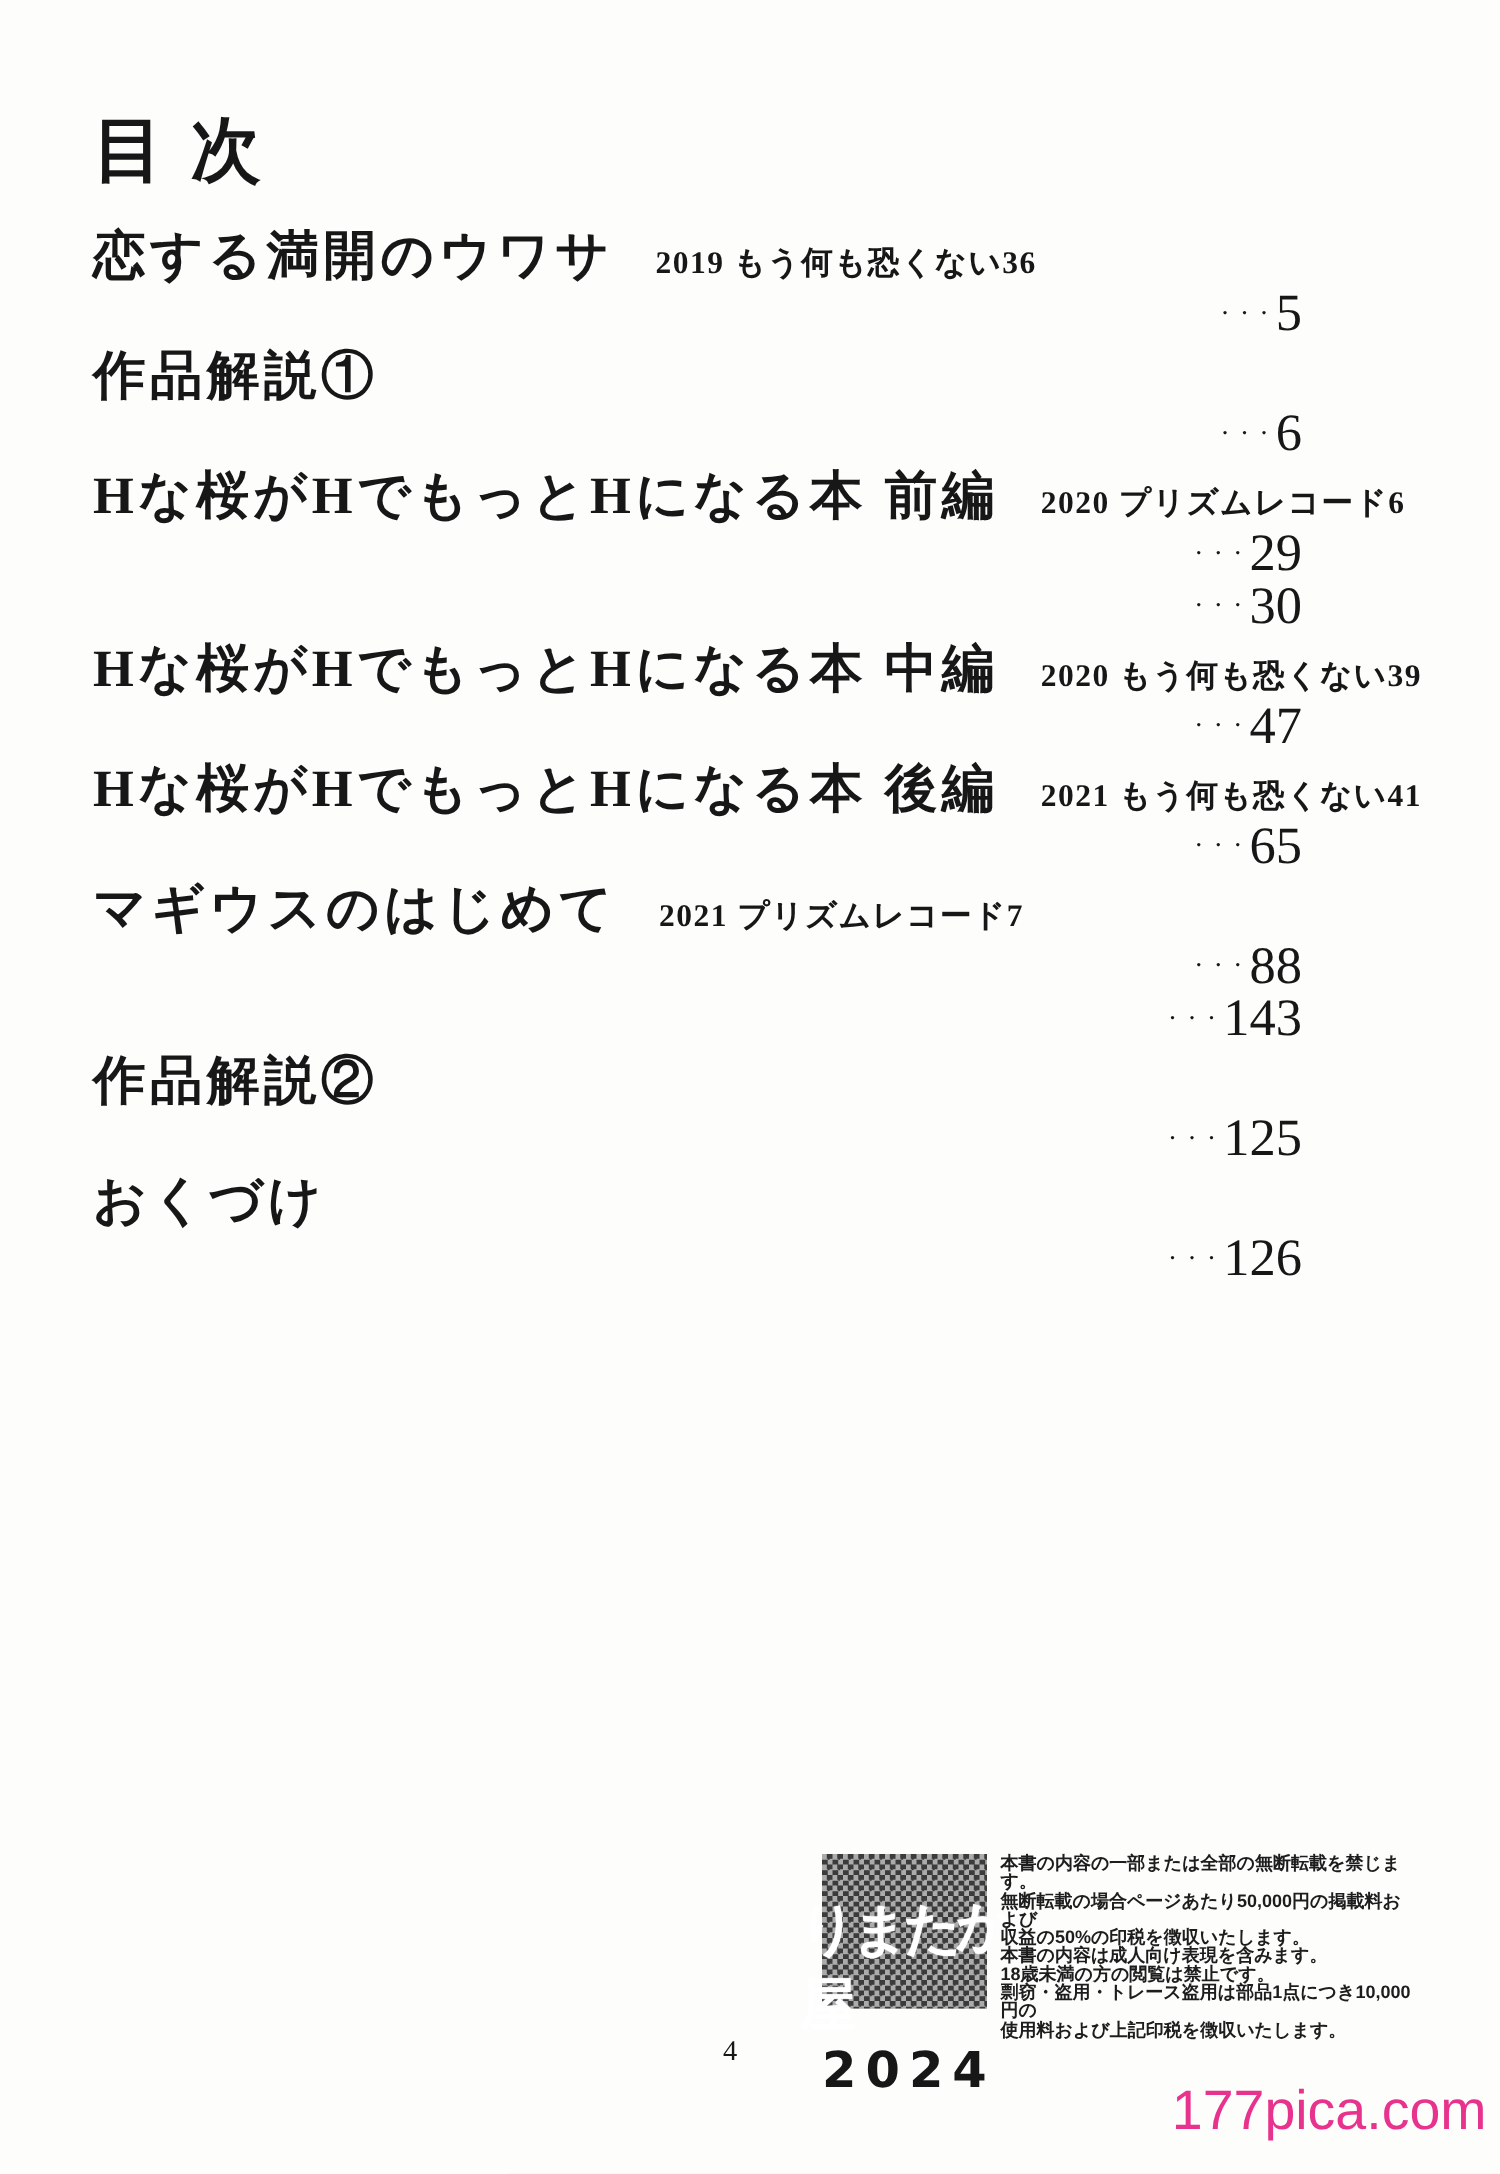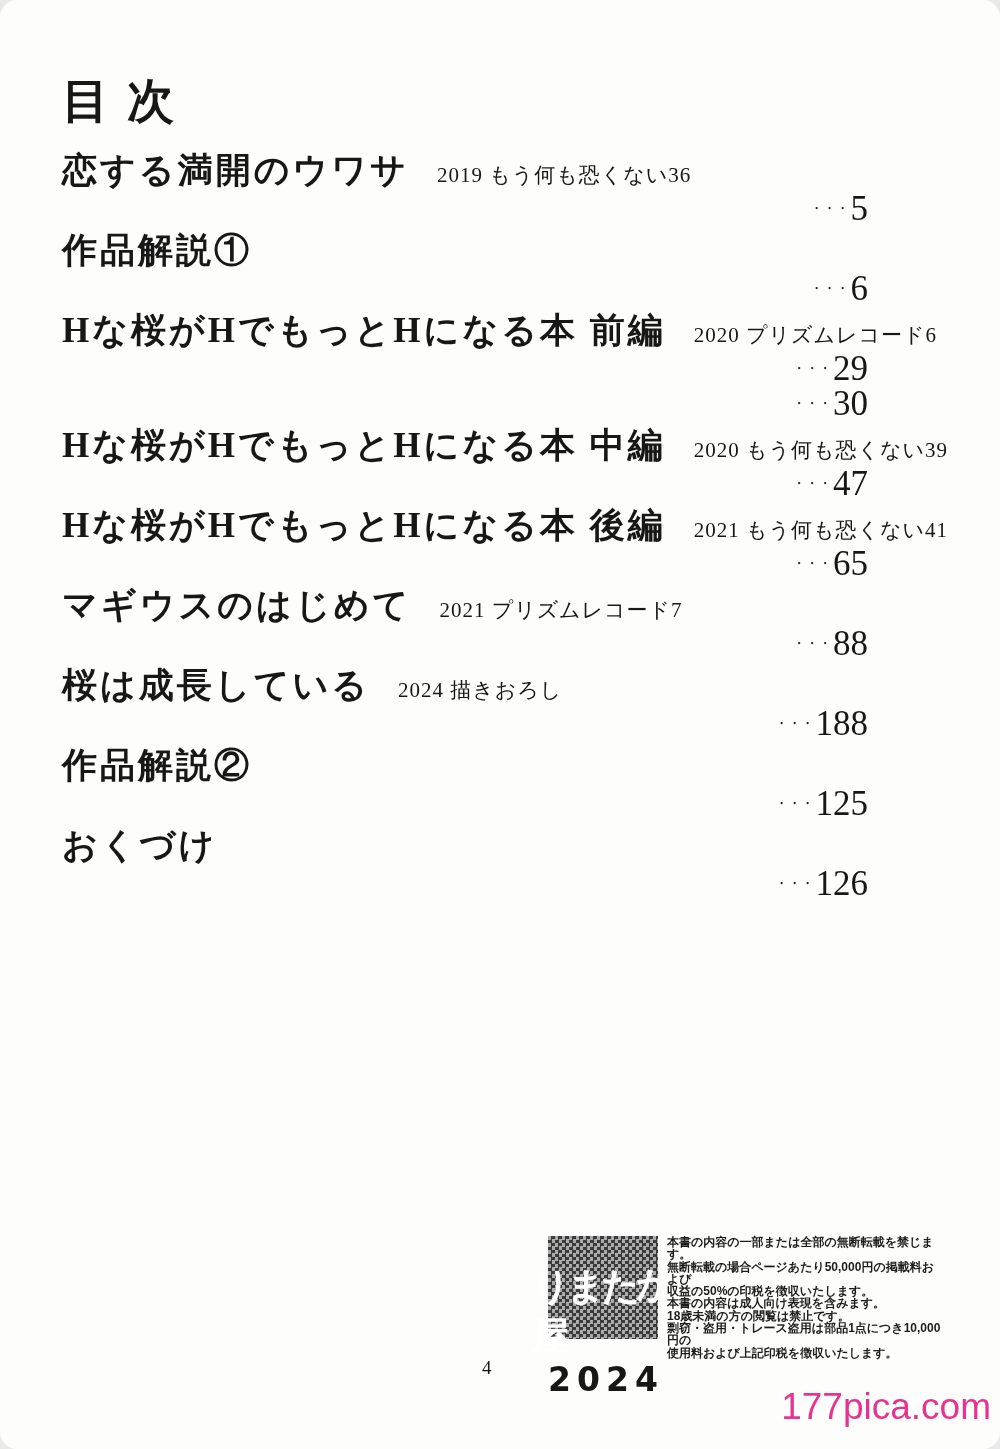--- a/index.html
+++ b/index.html
@@ -35,21 +35,21 @@
     line-height: 45px;
     white-space: nowrap;
   }
   .toc-title {
     font-size: 35px;
     font-weight: bold;
     letter-spacing: 3px;
   }
   .toc-annot {
     font-size: 21px;
-    font-weight: 400;
+    font-weight: 700;
     letter-spacing: 1px;
     margin-left: 24px;
   }
   .toc-page-line {
     height: 34px;
     line-height: 31px;
     text-align: right;
     padding-right: 66px;
     white-space: nowrap;
   }
@@ -130,21 +130,21 @@
     position: absolute;
     right: 9px; bottom: 21px;
     font-size: 37px;
     font-family: "Liberation Sans", "DejaVu Sans", sans-serif;
     letter-spacing: 0px;
   }
 </style>
 </head>
 <body>
 
-<div class="page" style="background: rgb(253, 253, 251); color: rgb(23, 23, 23); border-radius: 17px;">
+<div class="page" style="background: rgb(253, 253, 251); color: rgb(23, 23, 23);">
 
   <div class="toc">
     <h1 class="toc-heading">目次</h1>
     <div id="toc-list">
   <div class="toc-row">
     <div class="toc-title-line">
       <span class="toc-title">恋する満開のウワサ</span>
       <span class="toc-annot">2019 もう何も恐くない36</span>
     </div>
     <div class="toc-page-line">
@@ -202,26 +202,22 @@
     <div class="toc-title-line">
       <span class="toc-title">マギウスのはじめて</span>
       <span class="toc-annot">2021 プリズムレコード7</span>
     </div>
     <div class="toc-page-line">
       <span class="toc-dots">・・・</span><span class="toc-page">88</span>
     </div>
   </div>
 
   <div class="toc-row">
-    <div class="toc-title-line">
-      <span class="toc-title">桜は成長している</span>
-      <span class="toc-annot">2024 描きおろし</span>
-    </div>
-    <div class="toc-page-line">
-      <span class="toc-dots">・・・</span><span class="toc-page">188</span>
+    <div class="toc-page-line">
+      <span class="toc-dots">・・・</span><span class="toc-page">143</span>
     </div>
   </div>
 
   <div class="toc-row">
     <div class="toc-title-line">
       <span class="toc-title">作品解説②</span>
       <span class="toc-annot"></span>
     </div>
     <div class="toc-page-line">
       <span class="toc-dots">・・・</span><span class="toc-page">125</span>

